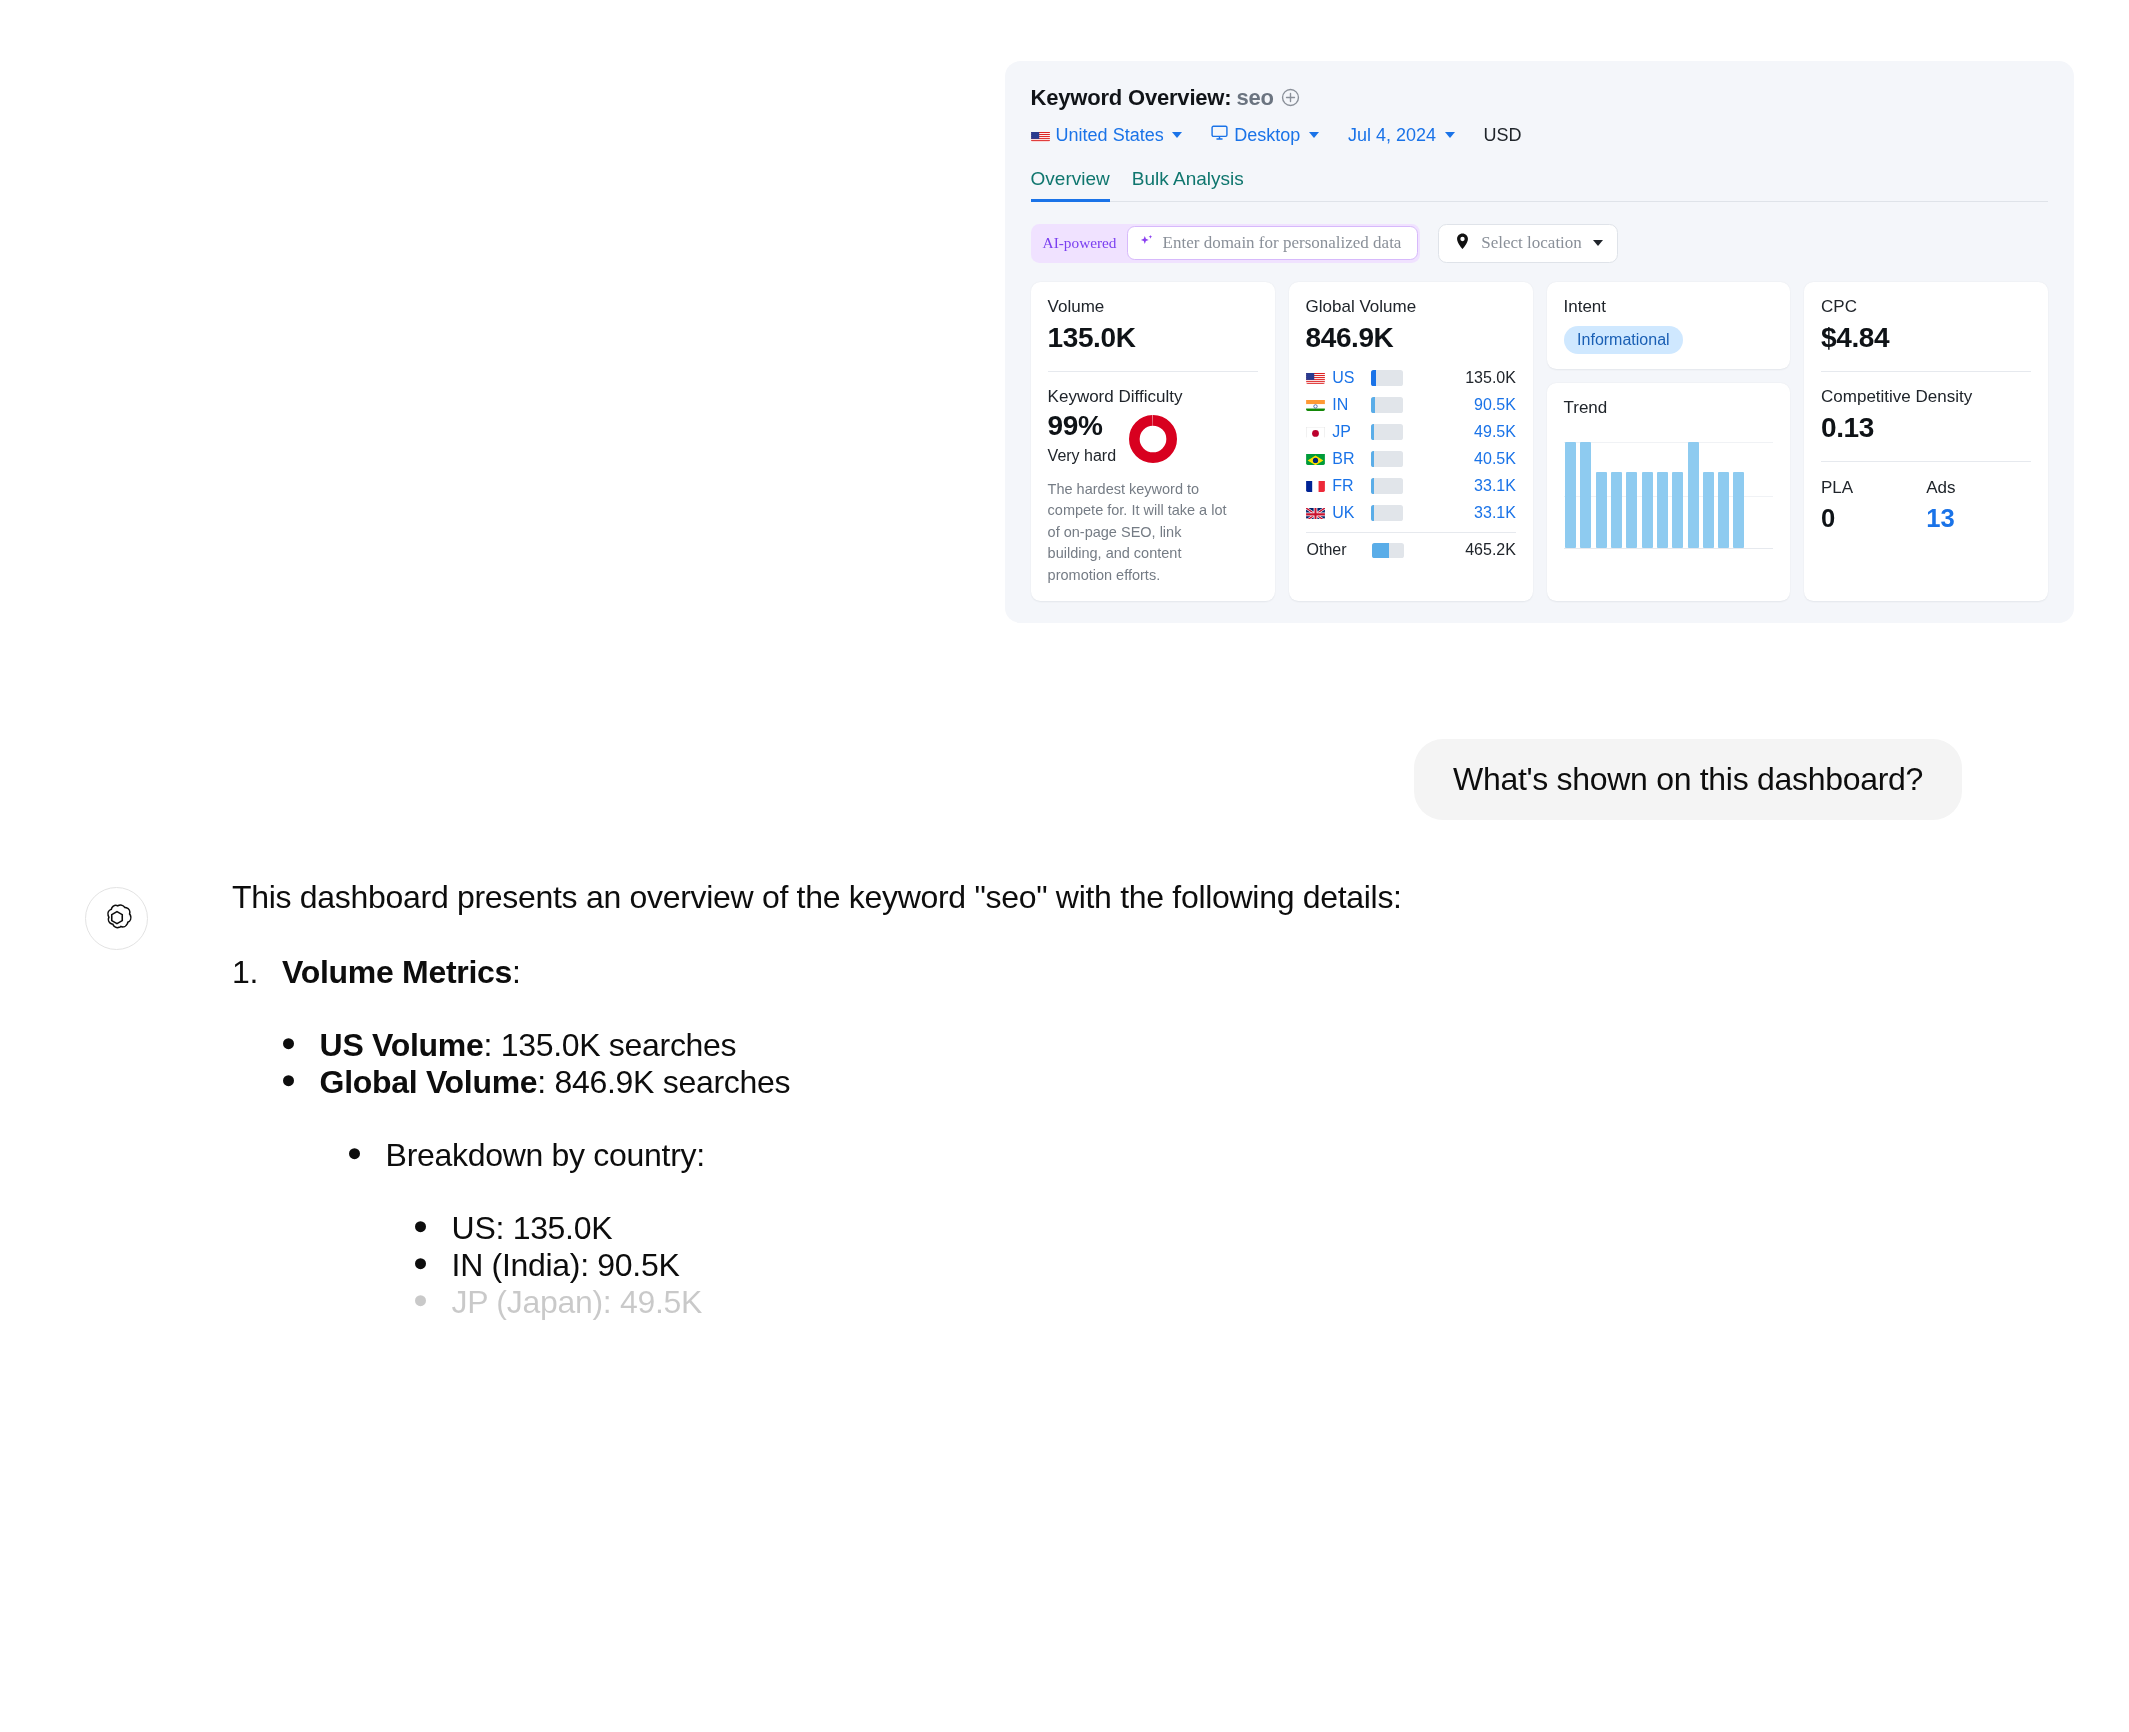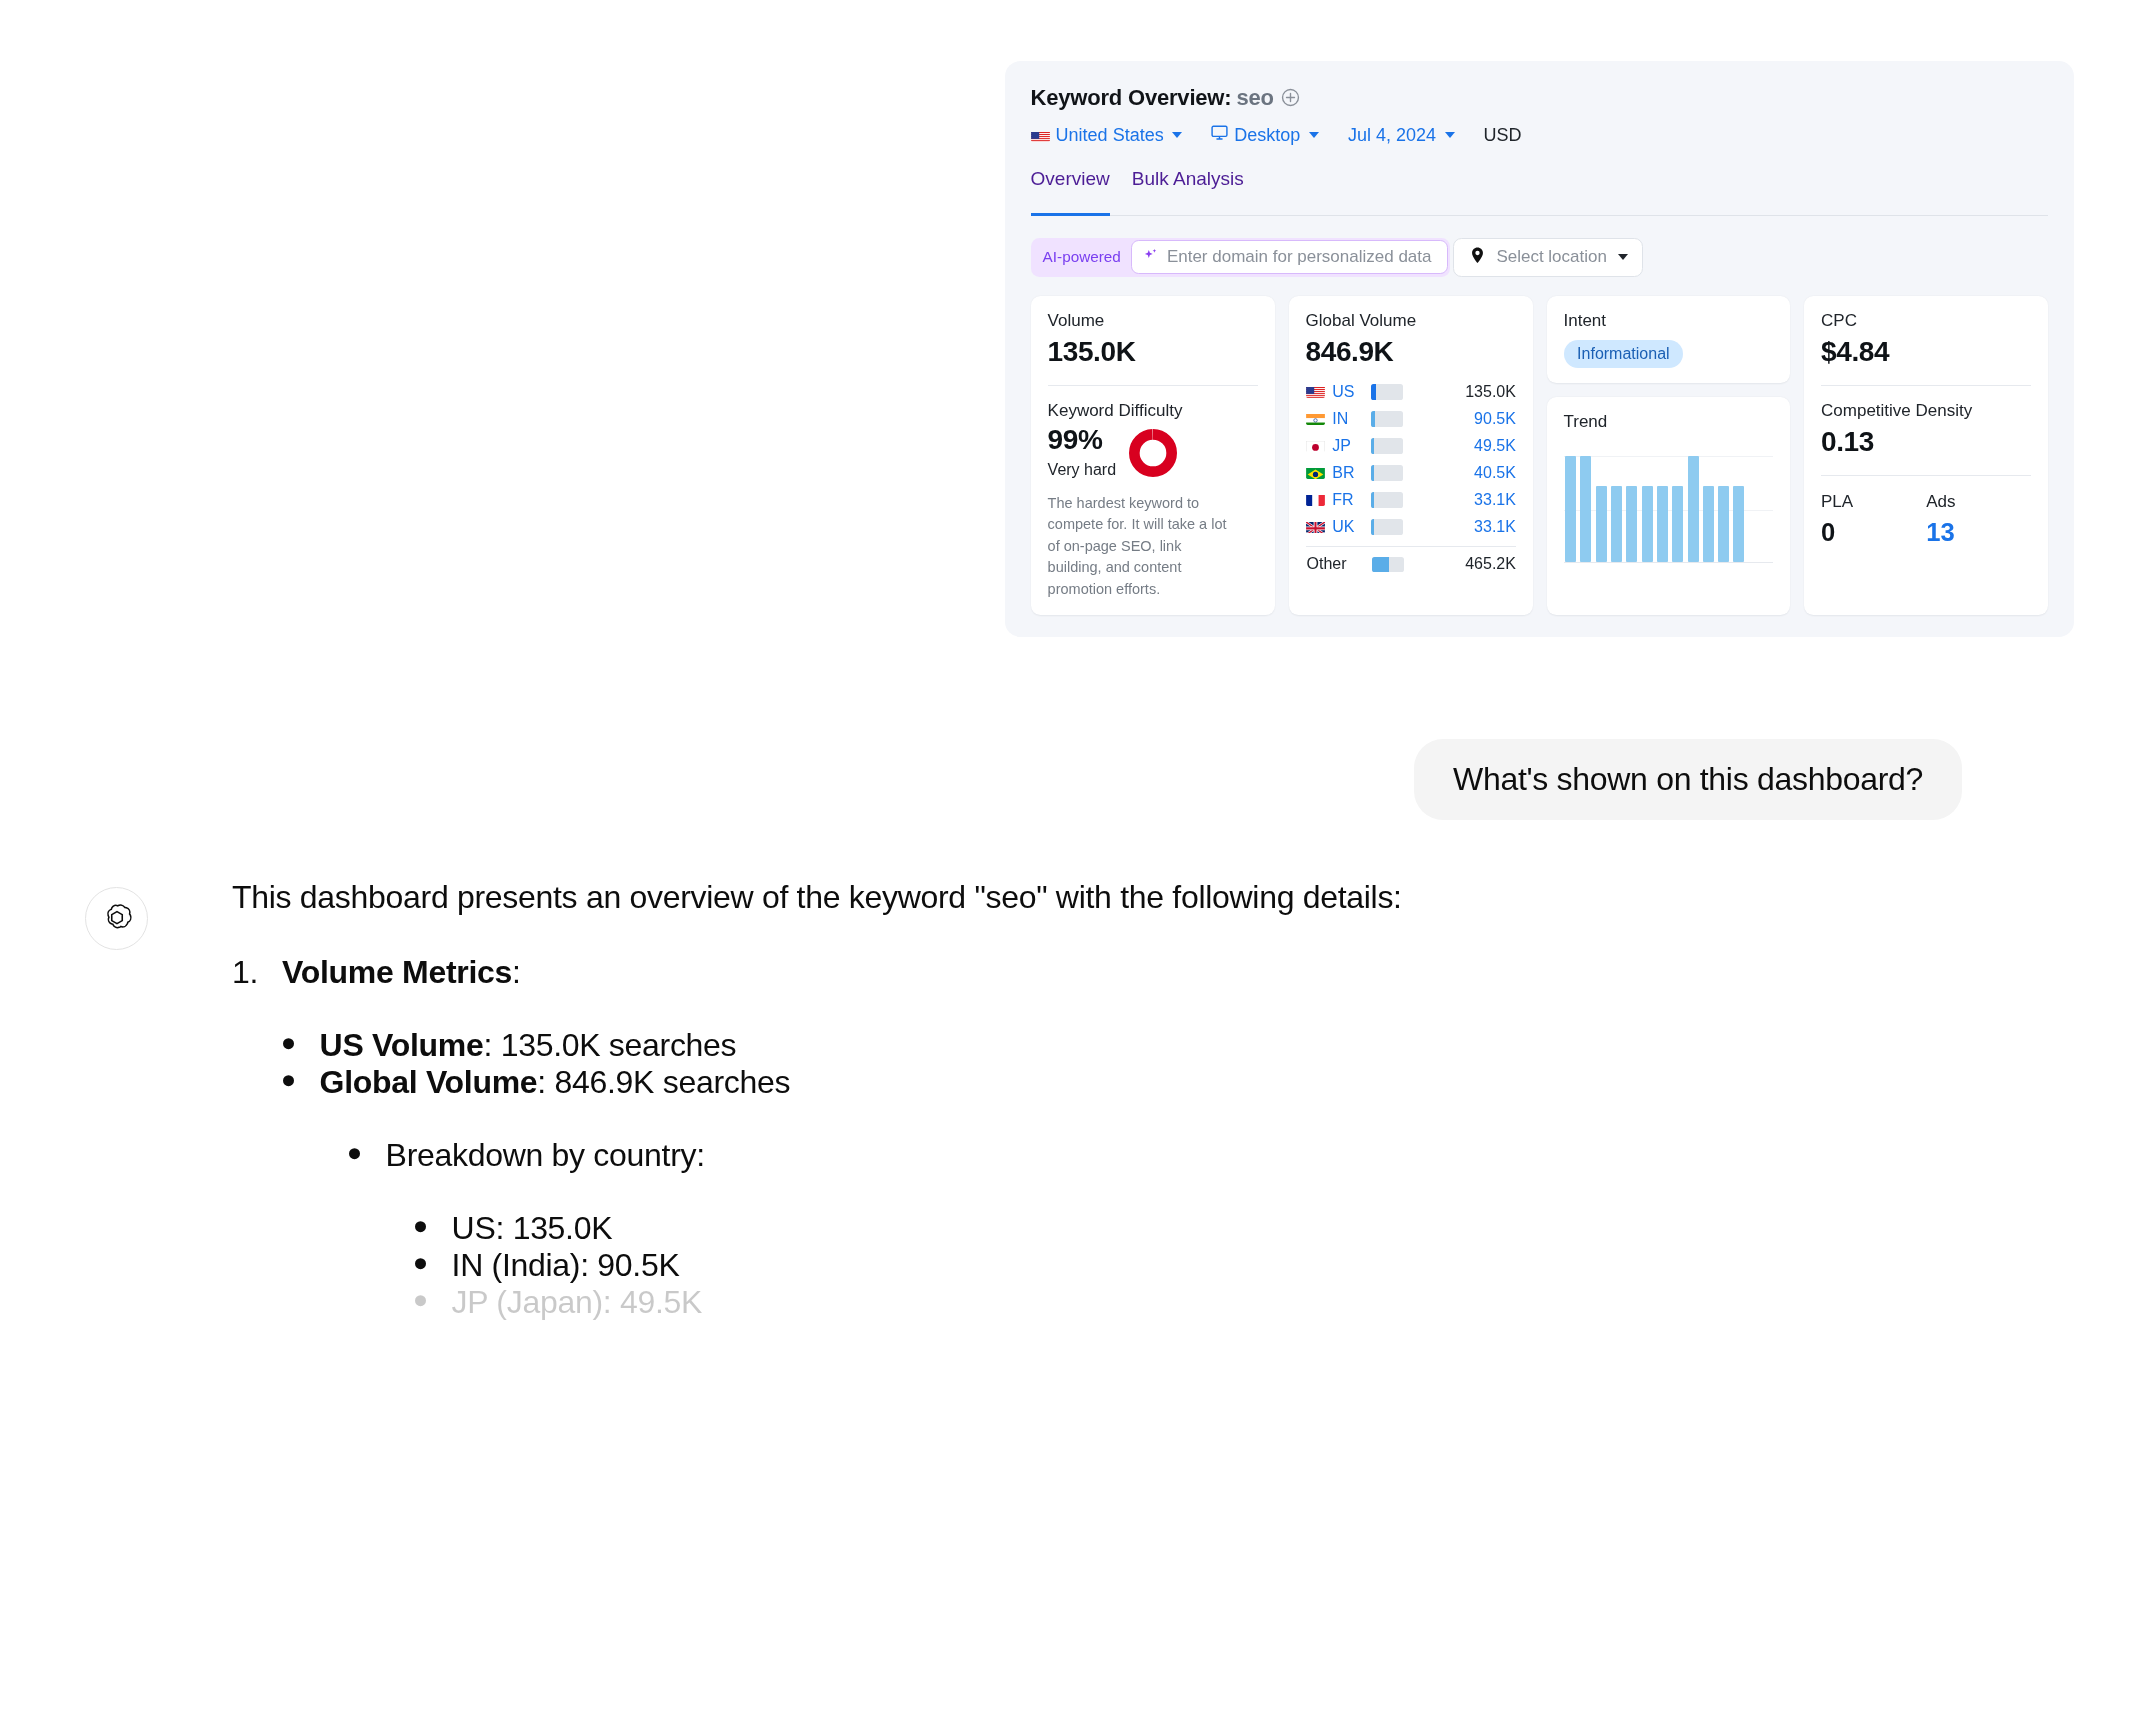--- a/index.html
+++ b/index.html
@@ -87,34 +87,35 @@
 
   .dash-tabs {
     margin-top: 22px;
     display: flex;
     gap: 22px;
     border-bottom: 0.9px solid #dfe3e9;
     padding-left: 0;
   }
   .dash-tab {
     font-size: 19px;
-    color: #4c1d95;
-    padding-bottom: 23px;
+    color: #0f766e;
+    padding-bottom: 9px;
     border-bottom: 3.4px solid transparent;
     margin-bottom: -0.9px;
   }
   .dash-tab.active {
     border-bottom-color: #1a73e8;
   }
 
   
   .ai-row {
     display: flex;
-    gap: 3px;
+    gap: 18px;
     padding: 22px 25.6px 0 25.6px;
+    font-family: Liberation Serif, serif;
   }
   .ai-pill {
     display: flex;
     align-items: center;
     background: #f0e2ff;
     border-radius: 8.5px;
     height: 39px;
     padding: 0 0 0 12px;
   }
   .ai-pill-label {

